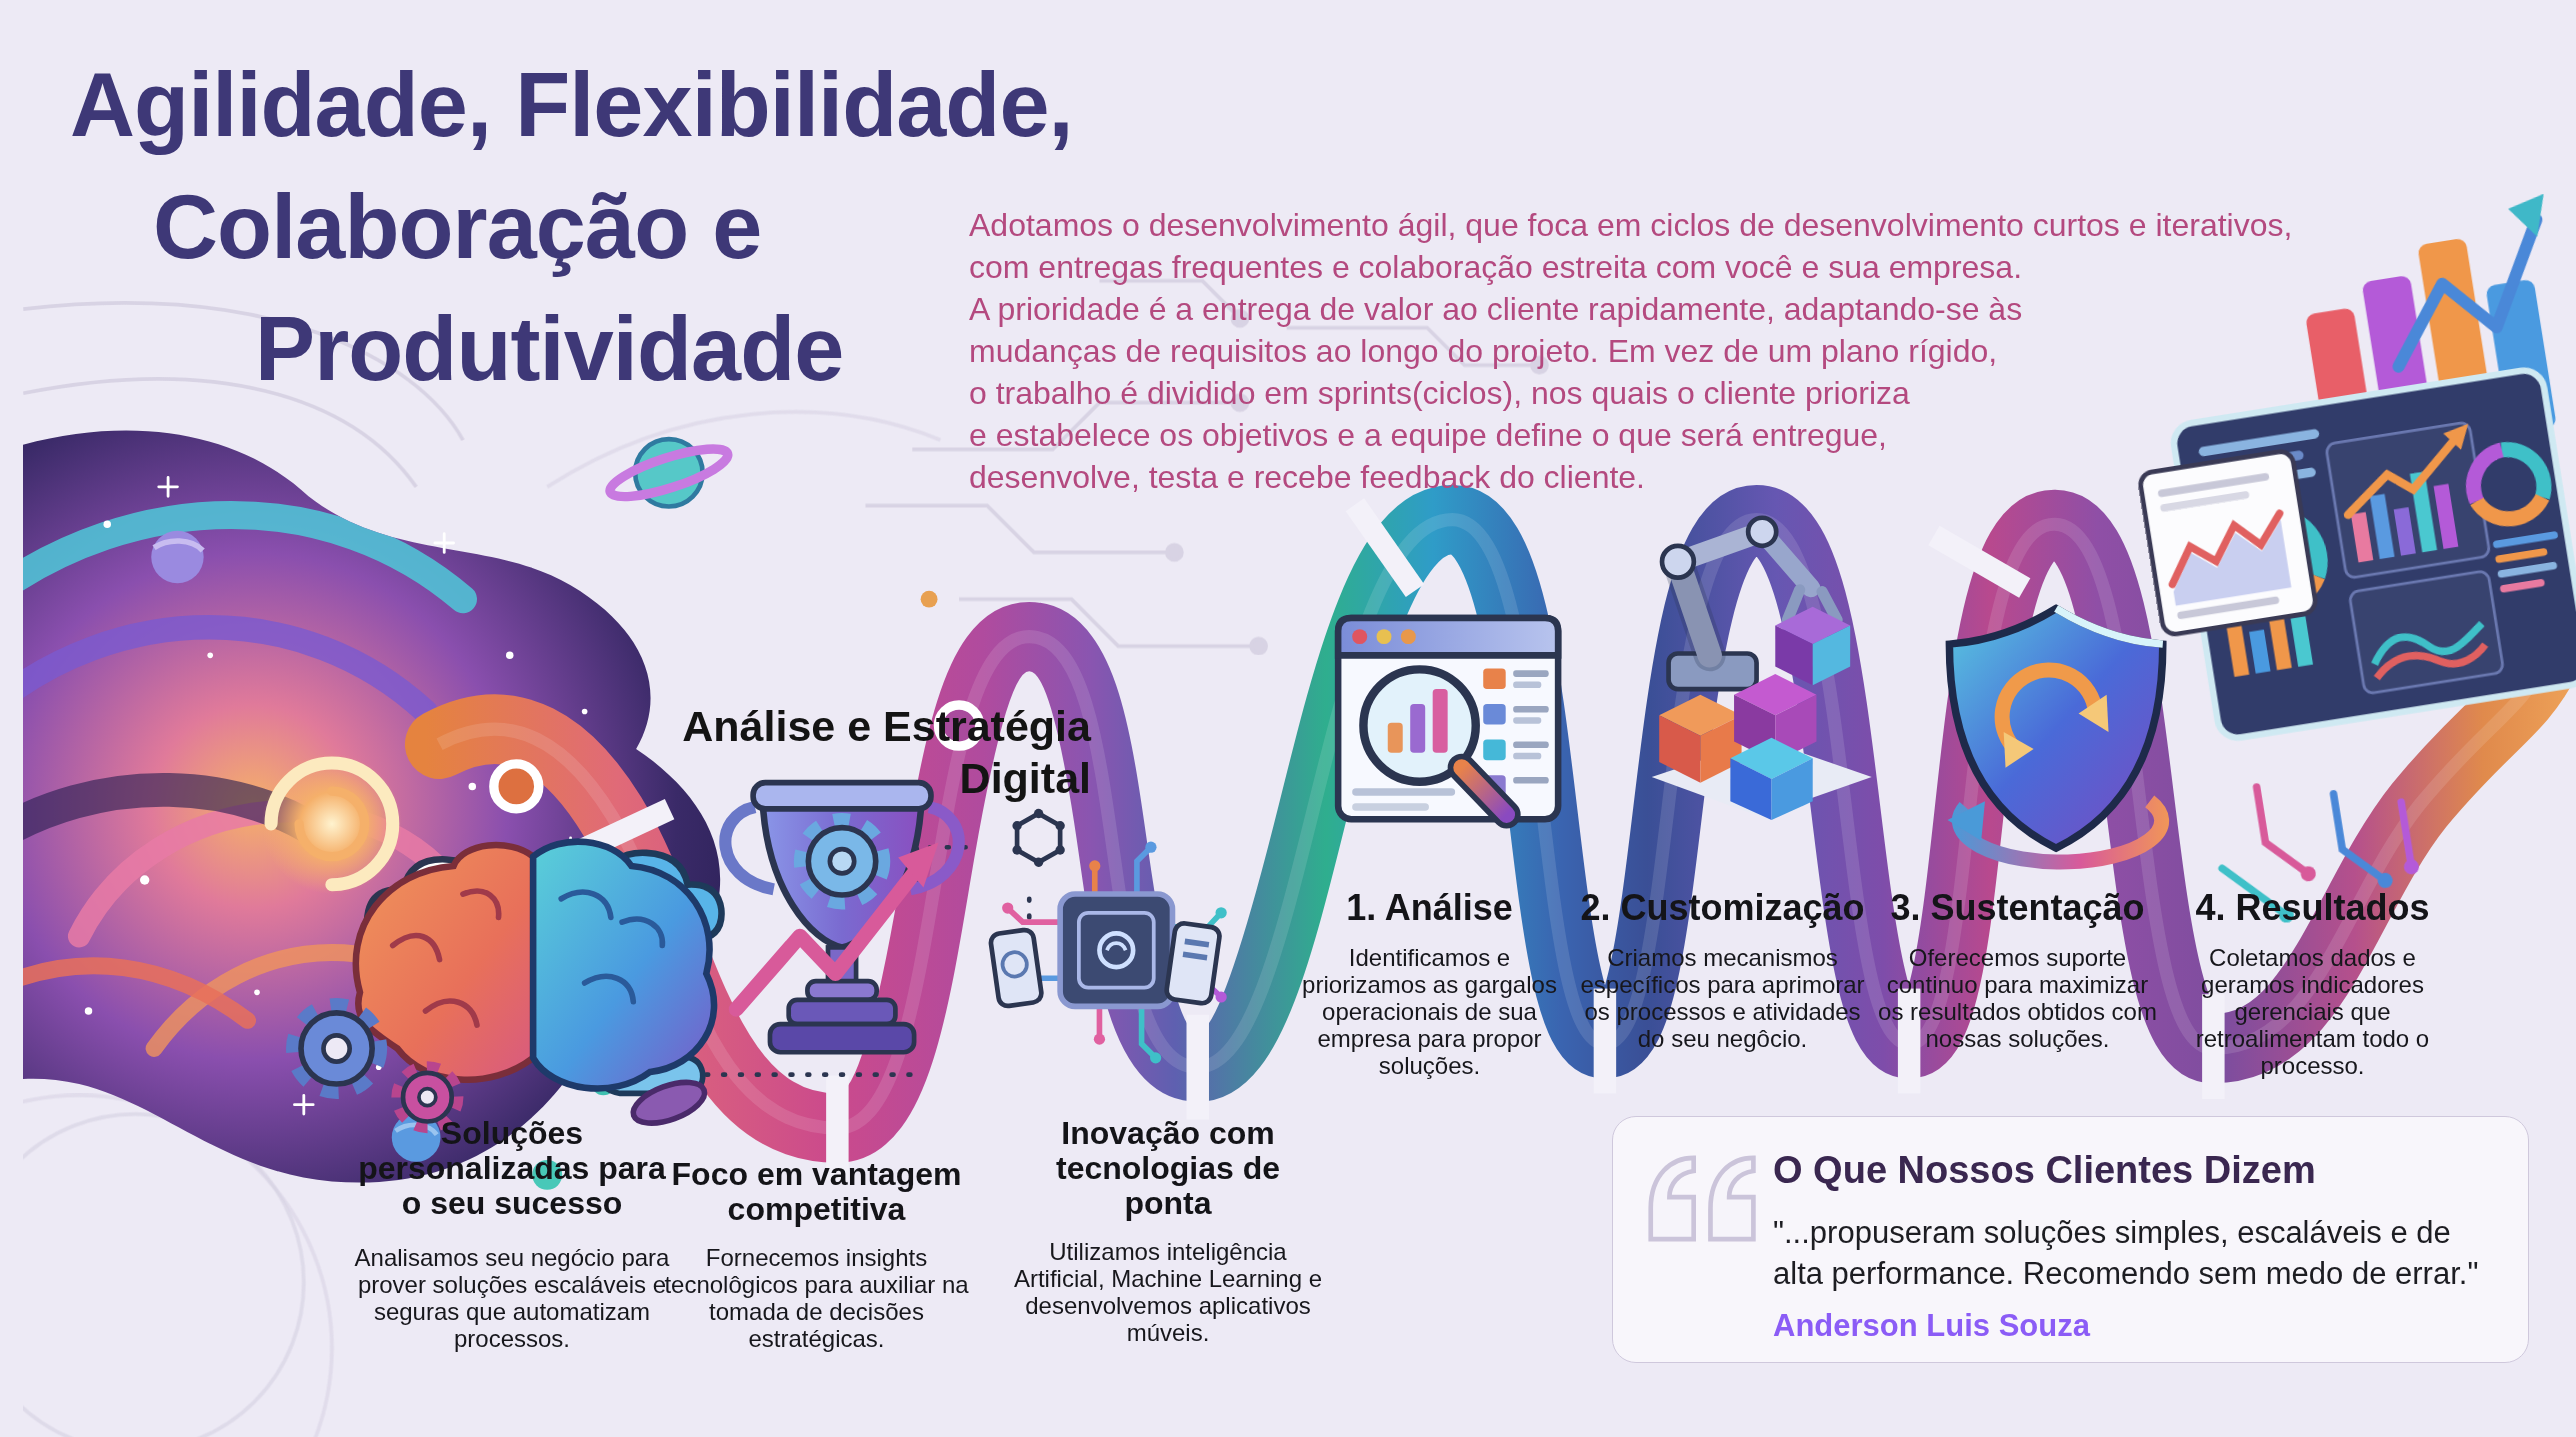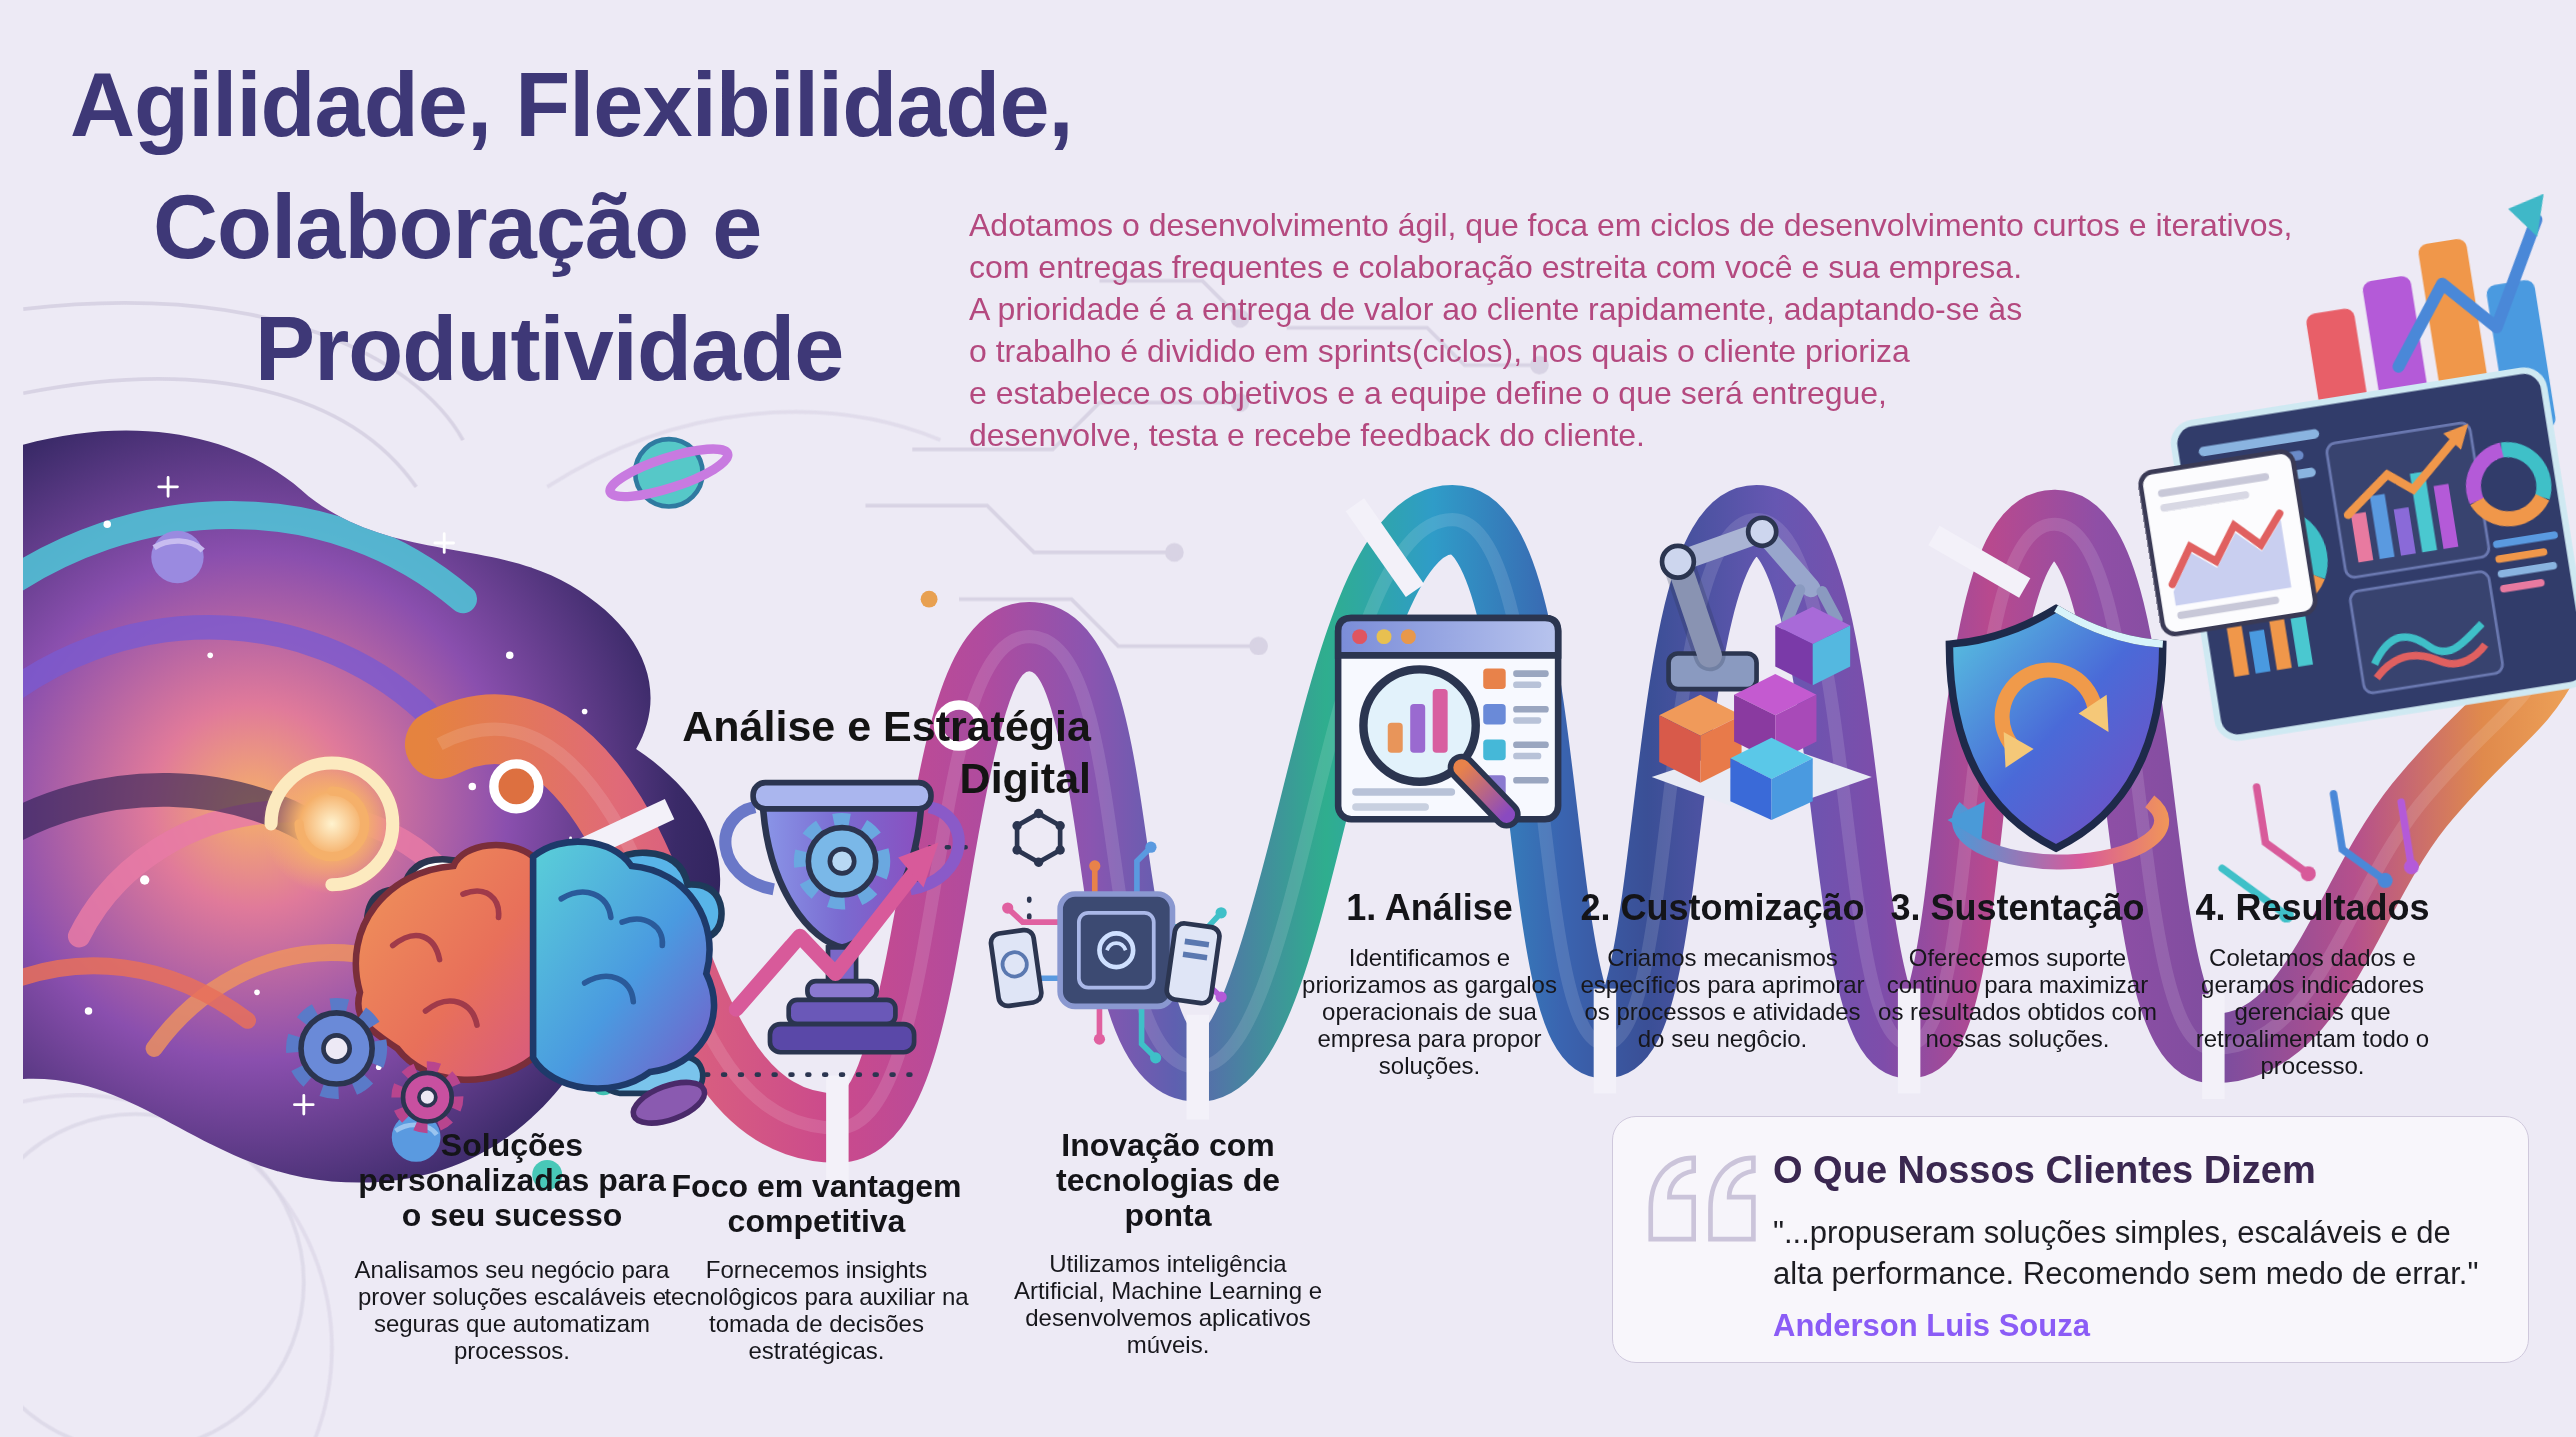--- a/index.html
+++ b/index.html
@@ -6,21 +6,21 @@
   body{width:2576px;height:1438px;background:#edeaf5;font-family:"Liberation Sans",sans-serif;overflow:hidden;}
   .canvas{position:absolute;left:0;top:0;width:2576px;height:1438px;background:#edeaf5;overflow:hidden;padding-left:23px;}
   .abs{position:absolute;}
   .title-line{position:absolute;color:#3e3877;font-weight:bold;font-size:90px;letter-spacing:-0.9px;white-space:nowrap;}
   .intro{position:absolute;left:969px;top:204px;color:#b4497f;font-size:32px;line-height:42px;}
   .section-heading{position:absolute;left:548px;top:700px;width:543px;text-align:right;color:#141414;font-weight:bold;font-size:43px;line-height:52px;}
   .step{position:absolute;text-align:center;}
   .step-title{font-size:36px;font-weight:bold;color:#141418;margin-bottom:15px;white-space:nowrap;}
   .step-desc{font-size:24px;line-height:27px;color:#17171c;}
   .feature{position:absolute;text-align:center;}
-  .feature-title{font-size:32px;line-height:35px;font-weight:bold;color:#141418;margin-top:12px;}
+  .feature-title{font-size:32px;line-height:35px;font-weight:bold;color:#141418;}
   .feature-desc{font-size:24px;line-height:27px;color:#17171c;margin-top:17px;}
   .f1-desc{margin-top:22.5px;}
   .testimonial{position:absolute;left:1612px;top:1116px;width:915px;height:245px;border:1.9px solid #cfc8dc;border-radius:24px;background:rgba(250,249,253,0.8);}
   .testimonial-heading{position:absolute;left:160px;top:32px;color:#3a2750;font-weight:bold;font-size:38px;white-space:nowrap;}
   .testimonial-quote{position:absolute;left:160px;top:95px;width:730px;color:#1d1d22;font-size:31px;line-height:41px;}
   .testimonial-author{position:absolute;left:160px;top:191px;color:#8b5cf6;font-weight:bold;font-size:31px;}
   svg{display:block;}
 </style>
 </head>
 <body>
@@ -429,20 +429,21 @@
   </svg>
 
   <div class="title-line" style="left:70px;top:54px;">Agilidade, Flexibilidade,</div>
   <div class="title-line" style="left:153px;top:176px;text-align:center;">Colaboração e</div>
   <div class="title-line" style="left:255px;top:298px;">Produtividade</div>
 
   <div class="intro">
     <div>Adotamos o desenvolvimento ágil, que foca em ciclos de desenvolvimento curtos e iterativos,</div>
     <div>com entregas frequentes e colaboração estreita com você e sua empresa.</div>
     <div>A prioridade é a entrega de valor ao cliente rapidamente, adaptando-se às</div>
+    <div>mudanças de requisitos ao longo do projeto. Em vez de um plano rígido,</div>
     <div>o trabalho é dividido em sprints(ciclos), nos quais o cliente prioriza</div>
     <div>e estabelece os objetivos e a equipe define o que será entregue,</div>
     <div>desenvolve, testa e recebe feedback do cliente.</div>
   </div>
 
   <div class="section-heading">
     <div>Análise e Estratégia</div>
     <div>Digital</div>
   </div>
 

